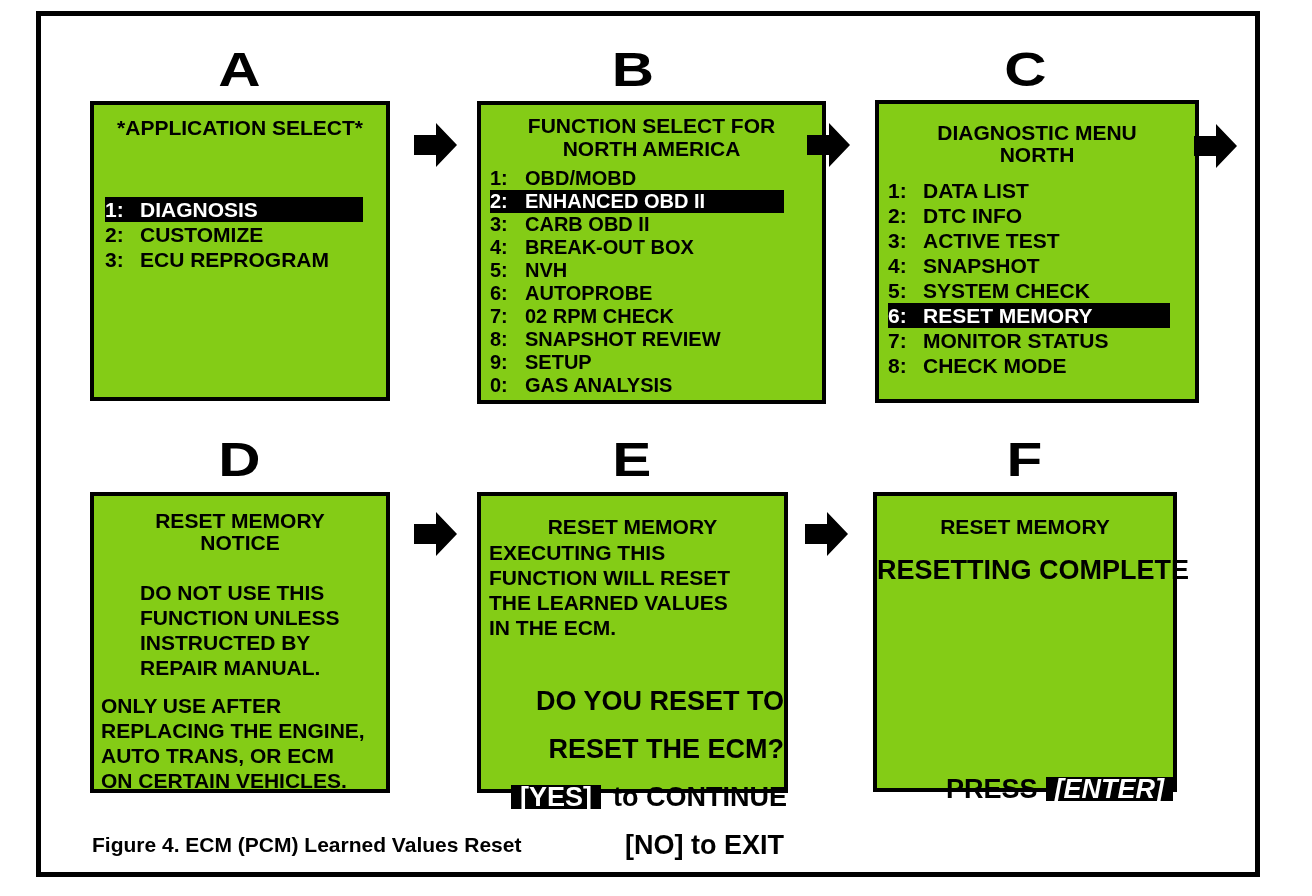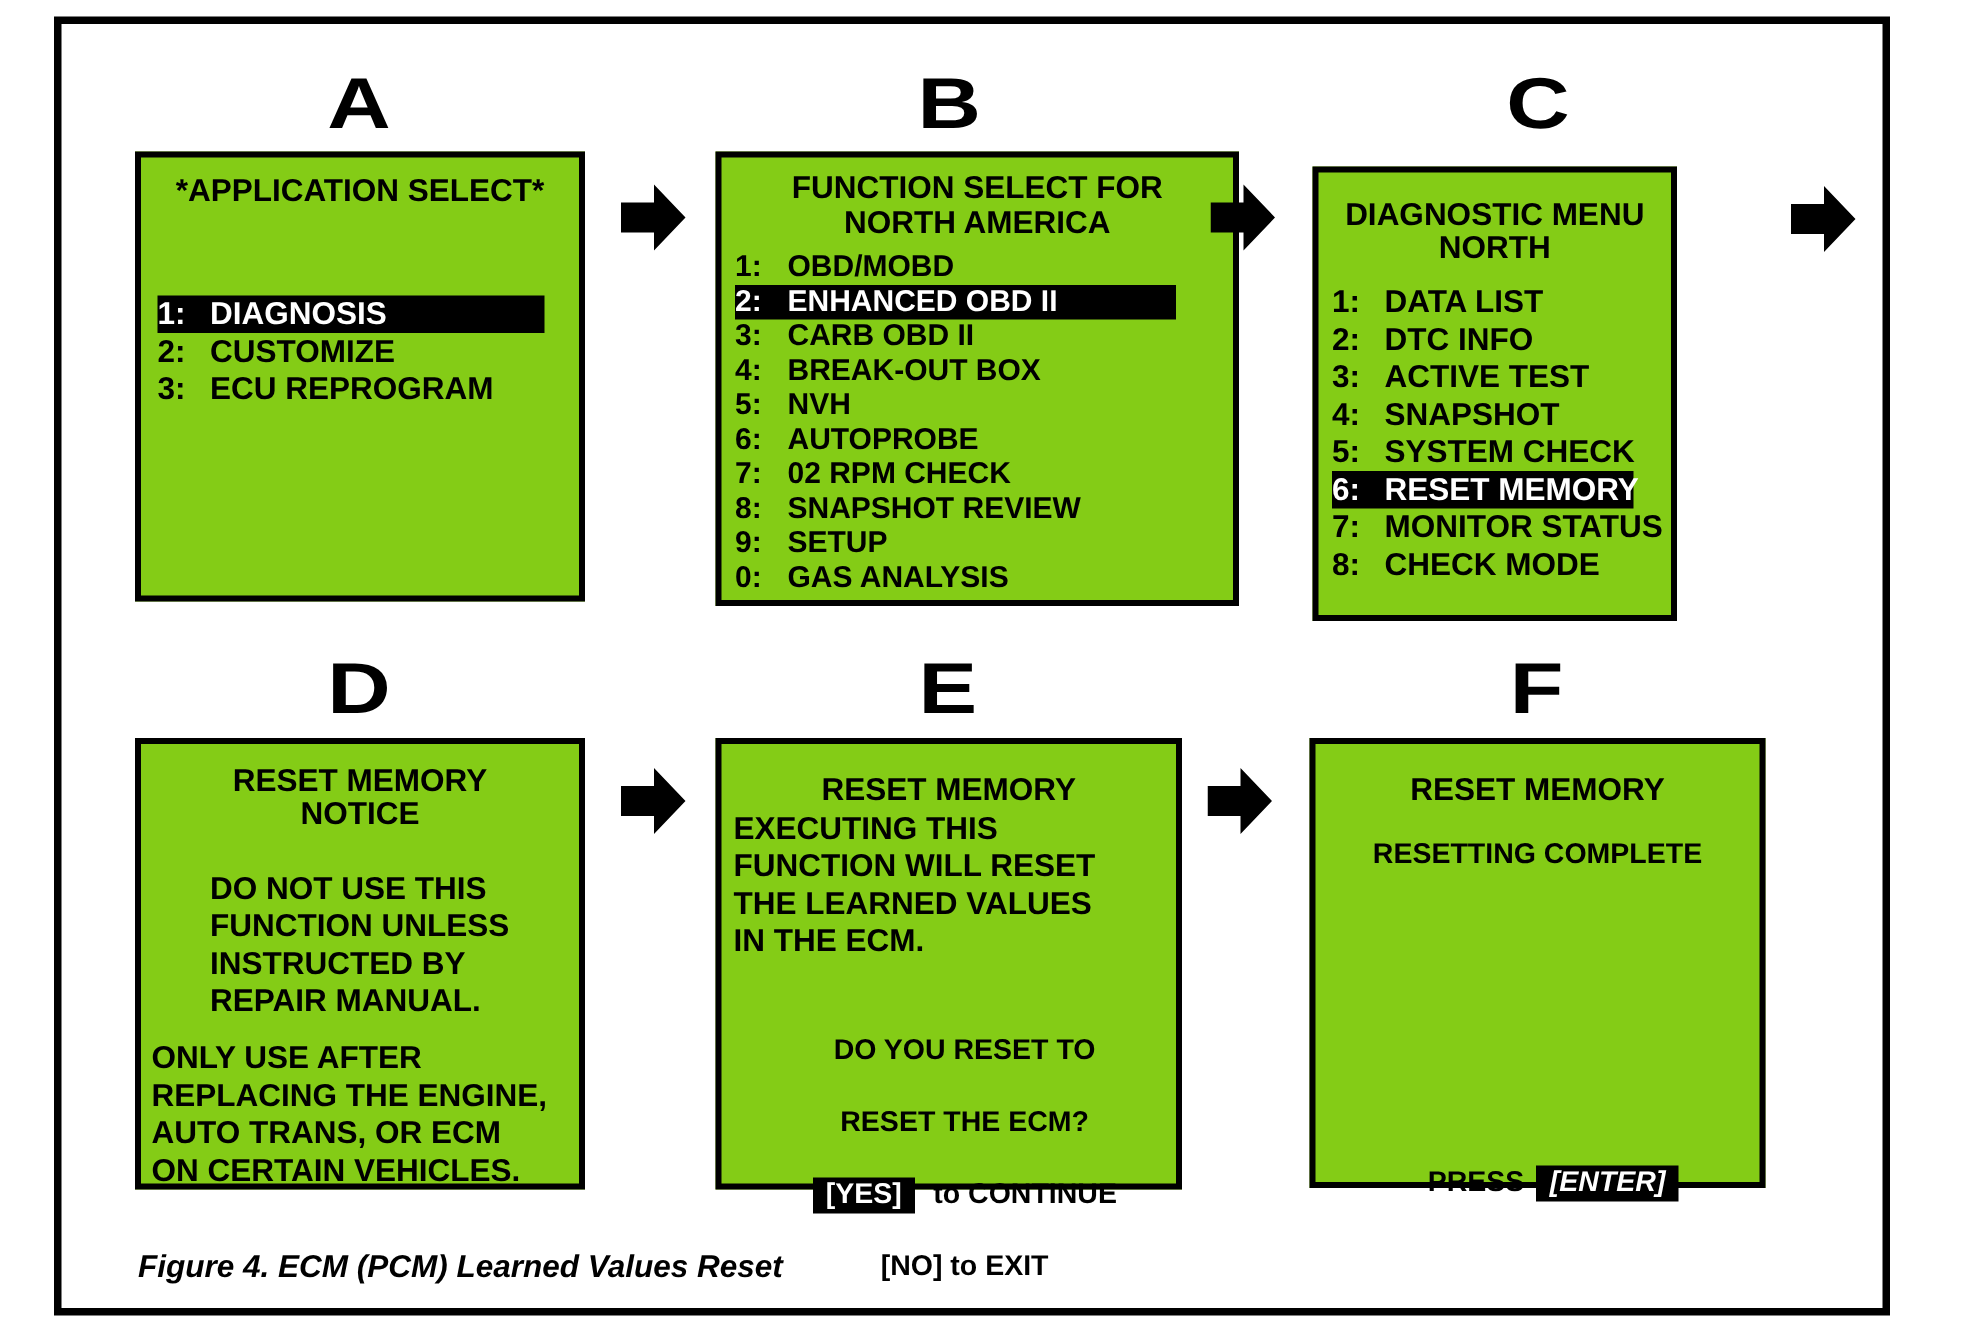--- a/index.html
+++ b/index.html
@@ -20,32 +20,32 @@
     position:absolute;border:4px solid #000;box-sizing:border-box;background:#84cc16;
   }
   .title{
     text-align:center;font-size:21px;line-height:23px;white-space:pre;
   }
   .menu{position:absolute;}
   .menu .row{display:flex;align-items:center;white-space:pre;}
   .menu .num{flex:none;width:35px;}
   .row.sel{background:#000;color:#fff;}
   .para{position:absolute;white-space:pre;font-size:21px;line-height:25px;}
-  .centerblock{position:absolute;left:0;right:0;text-align:center;font-size:19px;line-height:24px;white-space:pre;}
+  .centerblock{position:absolute;left:0;right:0;text-align:right;font-size:27px;line-height:24px;white-space:pre;}
   .key-invert{display:inline-block;background:#000;color:#fff;padding:0 9px;}
   .arrow{position:absolute;}
-  .caption{position:absolute;font-size:21px;font-style:italic;}
+  .caption{position:absolute;font-size:21px;}
 
   
   #letter-a{left:90px;top:46px;width:300px;}
   #letter-b{left:477px;top:46px;width:313px;}
   #letter-c{left:875px;top:46px;width:302px;}
   #screen-a{left:90px;top:101px;width:300px;height:300px;}
   #screen-b{left:477px;top:101px;width:349px;height:303px;}
-  #screen-c{left:875px;top:111px;width:243px;height:303px;}
+  #screen-c{left:875px;top:100px;width:324px;height:303px;}
   
   #letter-d{left:90px;top:436px;width:300px;}
   #letter-e{left:477px;top:436px;width:311px;}
   #letter-f{left:873px;top:436px;width:304px;}
   #screen-d{left:90px;top:492px;width:300px;height:301px;}
   #screen-e{left:477px;top:492px;width:311px;height:301px;}
   #screen-f{left:873px;top:492px;width:304px;height:300px;}
 
   #screen-a .title{margin-top:11px;}
   #screen-a .menu{top:92px;left:11px;right:23px;font-size:21px;}

